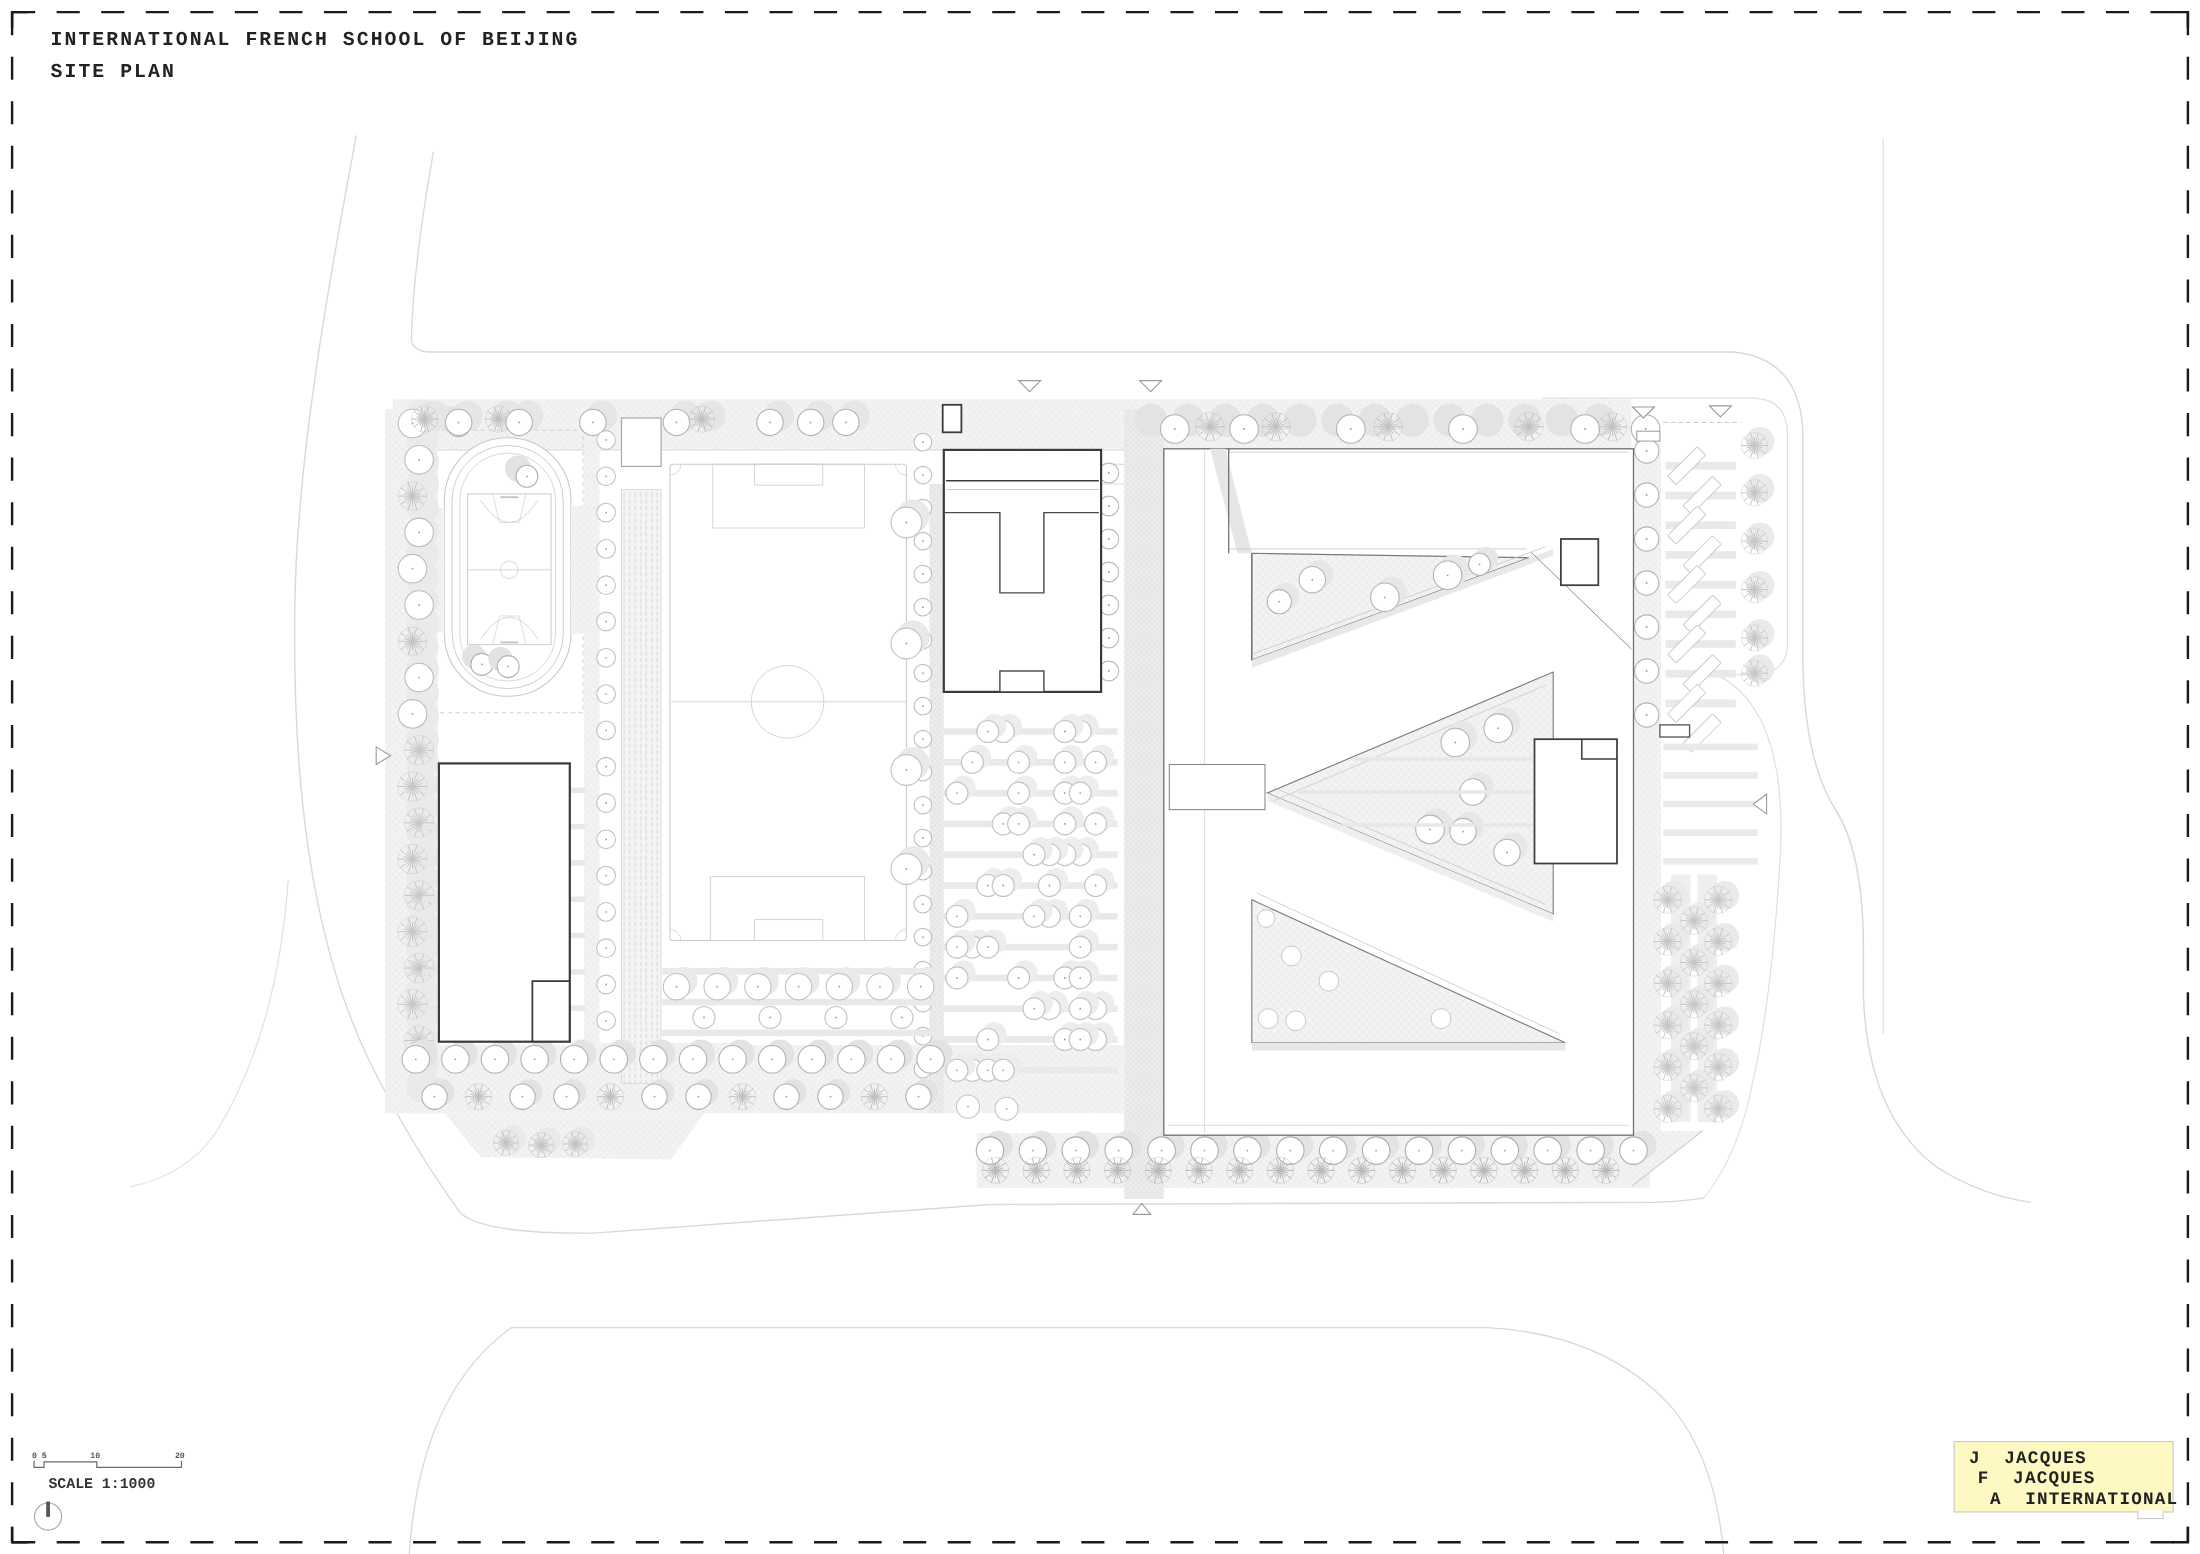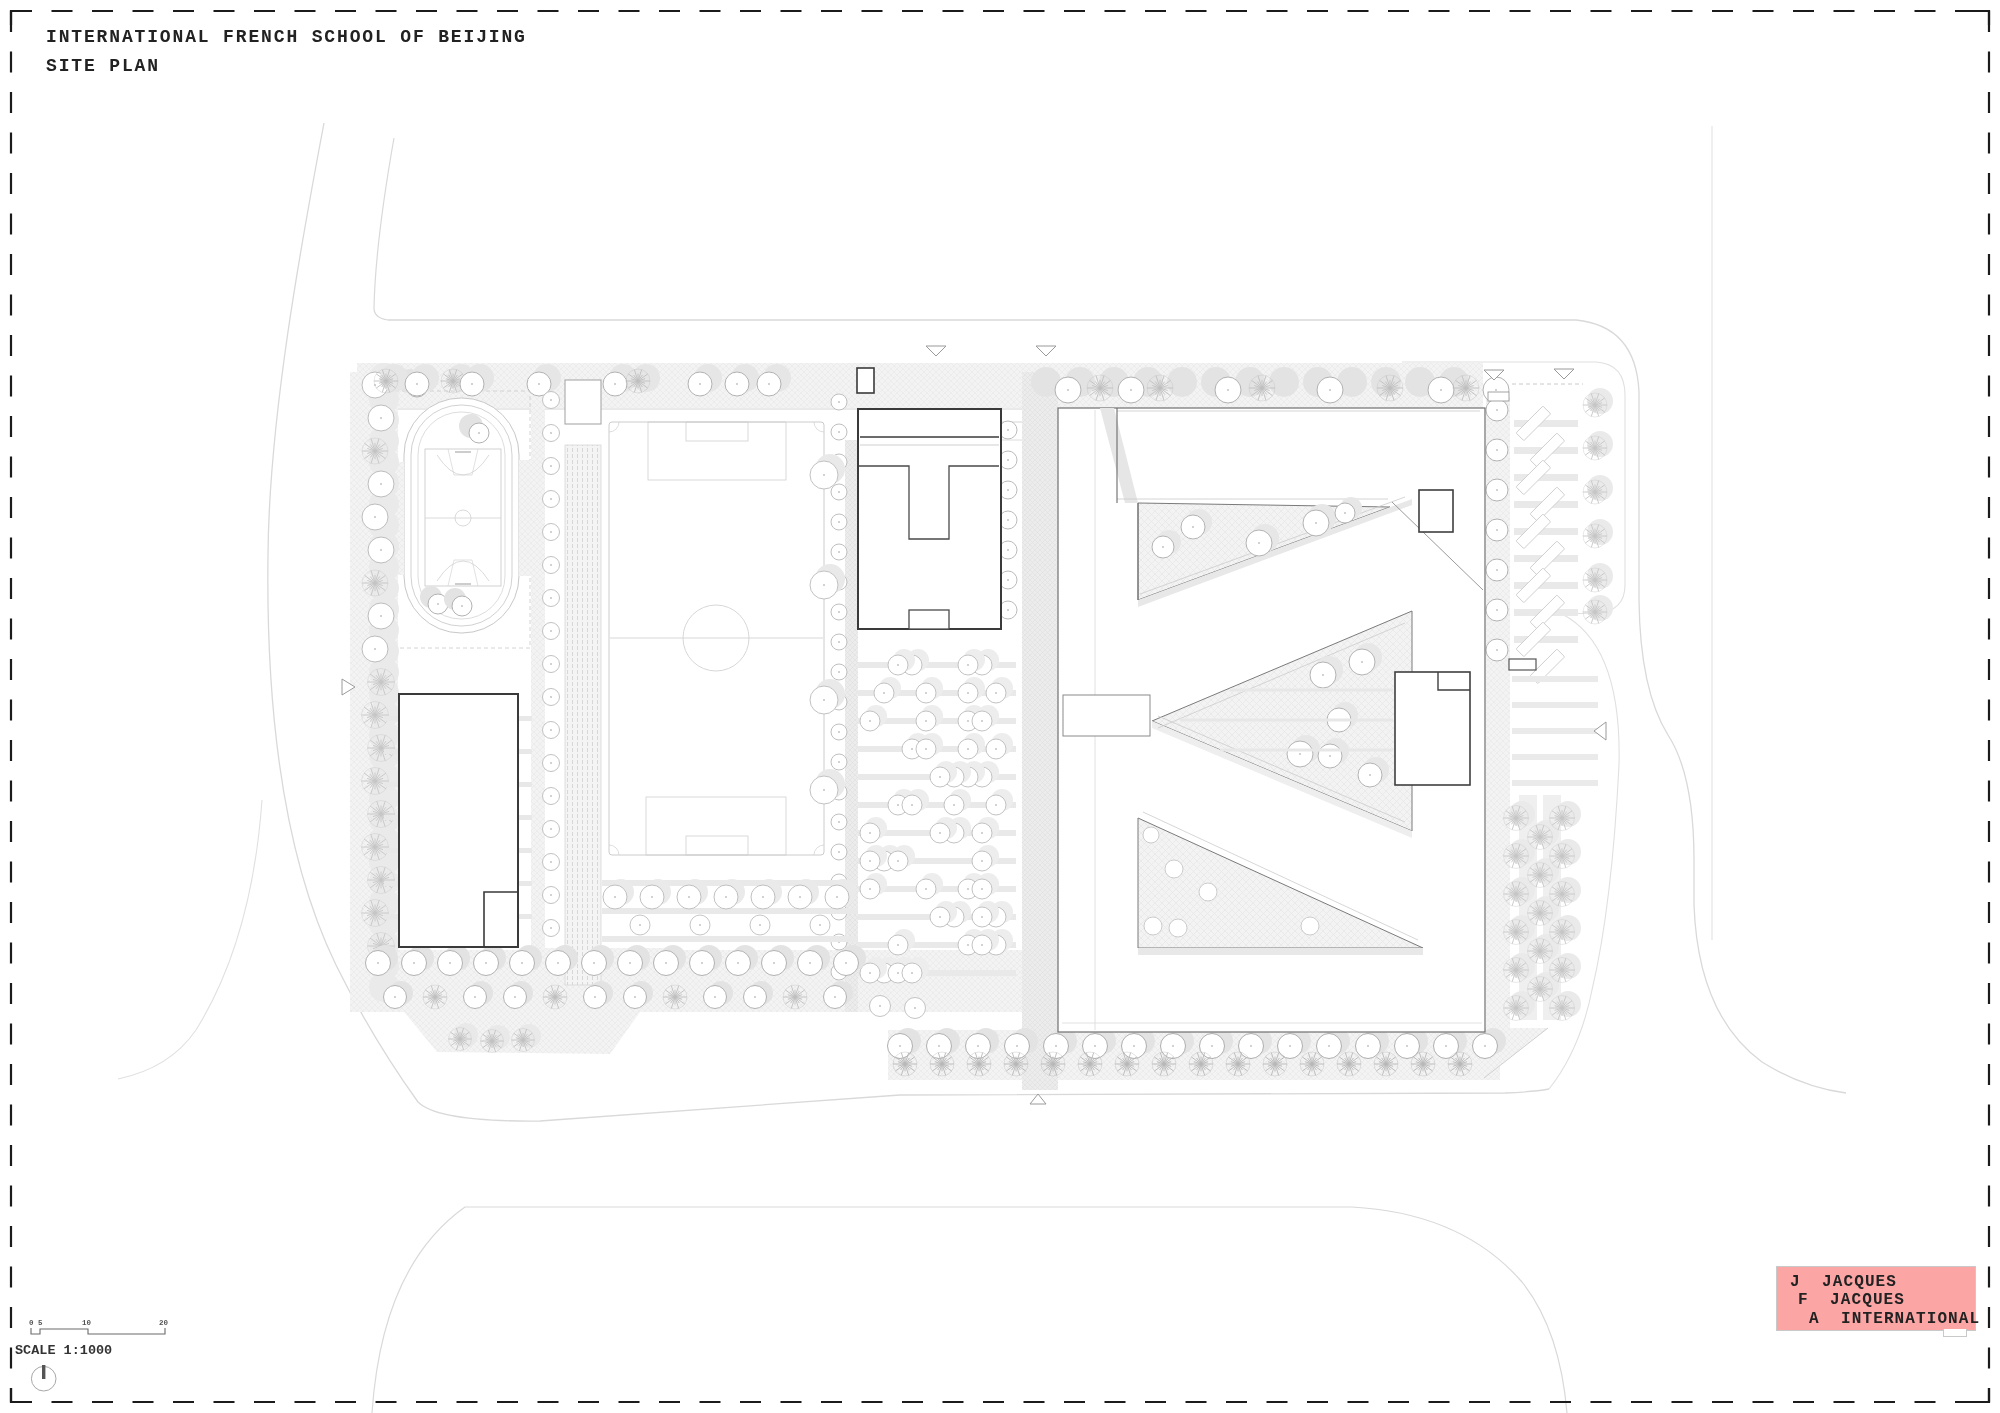--- a/index.html
+++ b/index.html
@@ -1,20 +1,20 @@
 <!DOCTYPE html>
 <html><head><meta charset="utf-8">
 <style>
 html,body{margin:0;padding:0;background:#ffffff;width:2000px;height:1413px;overflow:hidden}
 #page{position:relative;width:2000px;height:1413px;background:#fff}
 .title{position:absolute;left:46px;top:23px;font-family:"Liberation Mono",monospace;font-weight:bold;
  font-size:18px;letter-spacing:1.85px;line-height:29px;color:#222;white-space:pre}
-.scaletxt{position:absolute;left:15px;top:1343px;font-family:"Liberation Mono",monospace;font-weight:bold;
+.scaletxt{position:absolute;left:44px;top:1343px;font-family:"Liberation Mono",monospace;font-weight:bold;
  font-size:13.5px;color:#333}
-.tblock{position:absolute;left:1776px;top:1266px;width:198px;height:63px;border:1px solid #c9c9c9;background:#fca5a5}
+.tblock{position:absolute;left:1776px;top:1310px;width:198px;height:63px;border:1px solid #c9c9c9;background:#fef9c3}
 .tblock .tab{position:absolute;right:8px;bottom:-7px;width:22px;height:7px;border:1px solid #c9c9c9;border-top:none;background:#fff}
 .tblock div.l{font-family:"Liberation Mono",monospace;font-weight:bold;font-size:16px;letter-spacing:1.1px;color:#222;line-height:18.5px;white-space:pre}
 svg{position:absolute;left:0;top:0}
 </style></head>
 <body>
 <div id="page">
 <svg width="2000" height="1413" viewBox="0 0 2000 1413">
       <defs>
 <pattern id="xh" width="6" height="6" patternUnits="userSpaceOnUse">
 <rect width="6" height="6" fill="#f3f3f3"></rect>

